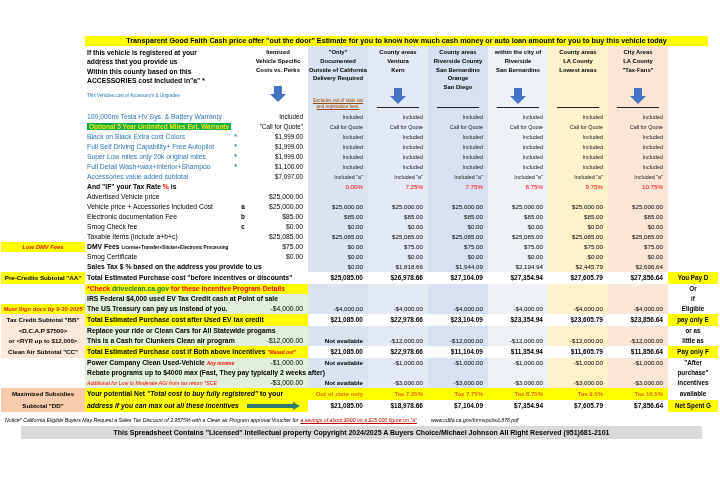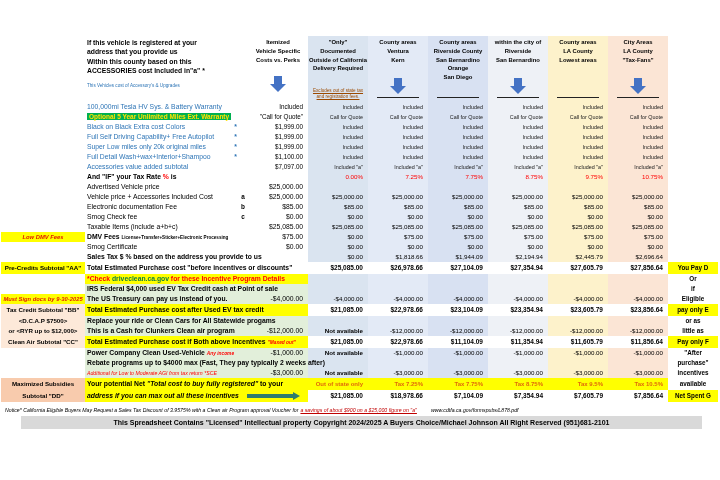--- a/index.html
+++ b/index.html
@@ -61,20 +61,21 @@
   
   .notice{margin:5px 0 0 4px;font-size:5.2px;font-style:italic;white-space:nowrap}
   .nlink{text-decoration:underline;color:#c00000;margin-left:2px}
   .nurl{margin-left:14px}
   .copybar{margin:3px 0 0 20px;width:681px;background:#d9d9d9;font-weight:700;font-size:7px;line-height:13px;height:13px;text-align:center;white-space:nowrap}
 </style>
 </head>
 <body>
 
 <div class="sheet">
+  <div class="titlebar">Transparent Good Faith Cash price offer "out the door" Estimate for you to know how much cash money or auto loan amount for you to buy this vehicle today</div>
 
   <div class="row hdr">
     <div class="c-left"></div>
     <div class="c-label hdr-label">
       <div class="hil">If this vehicle is registered at your</div>
       <div class="hil">address that you provide us</div>
       <div class="hil">Within this county based on this</div>
       <div class="hil">ACCESSORIES cost Included in"a" *</div>
       <div class="acc-note">This Vehicles cost of Accessory's &amp; Upgrades</div>
     </div>

